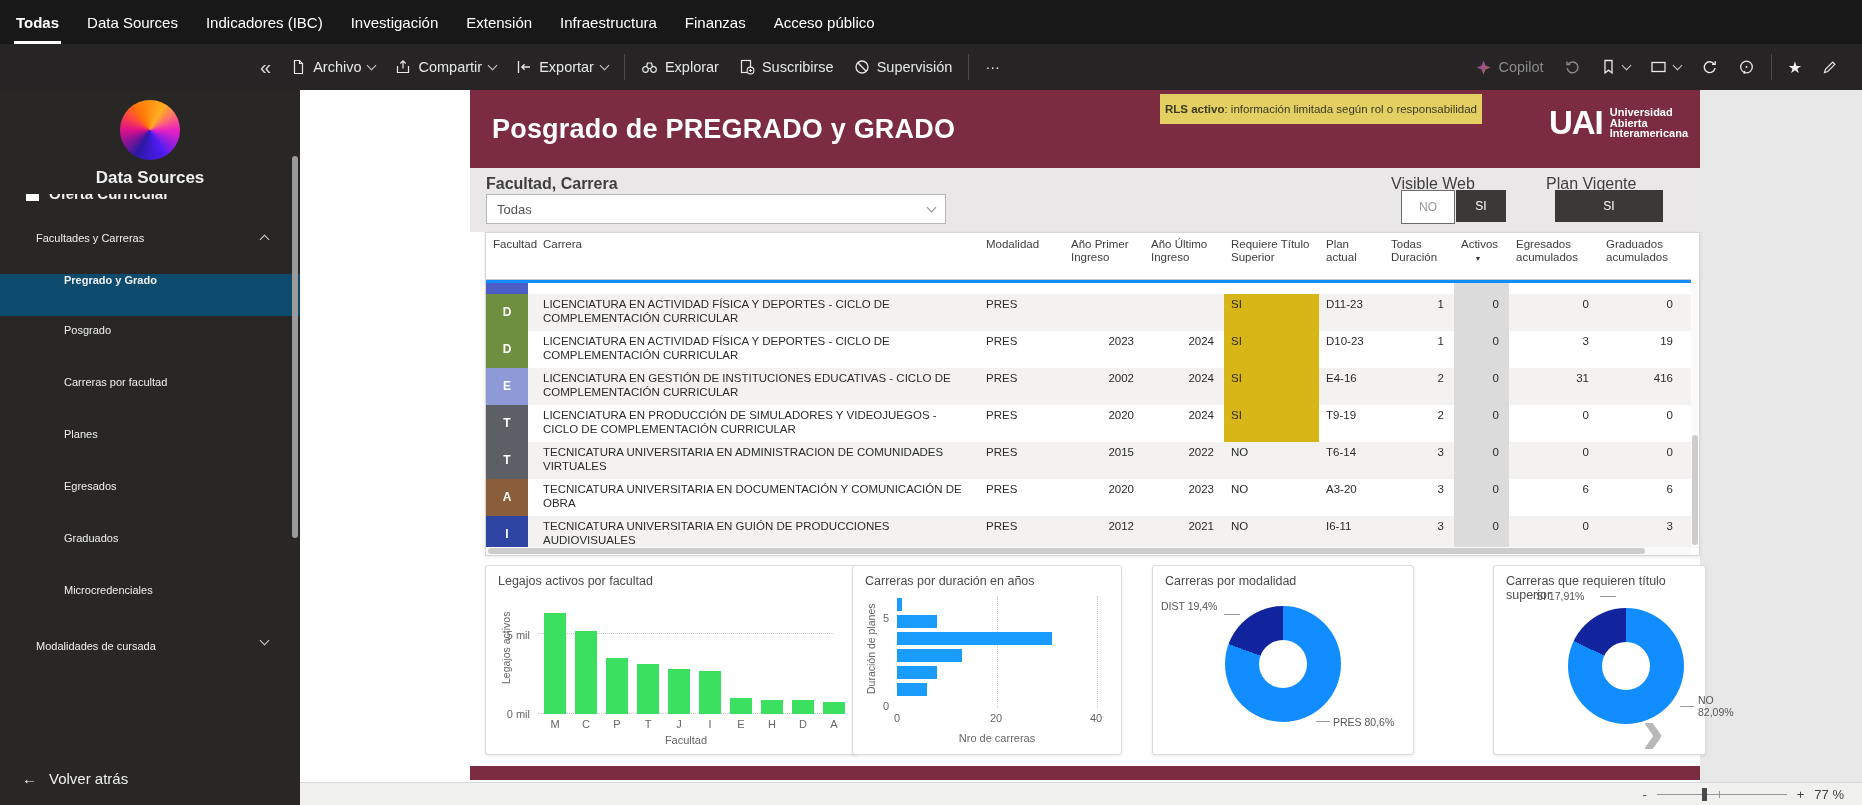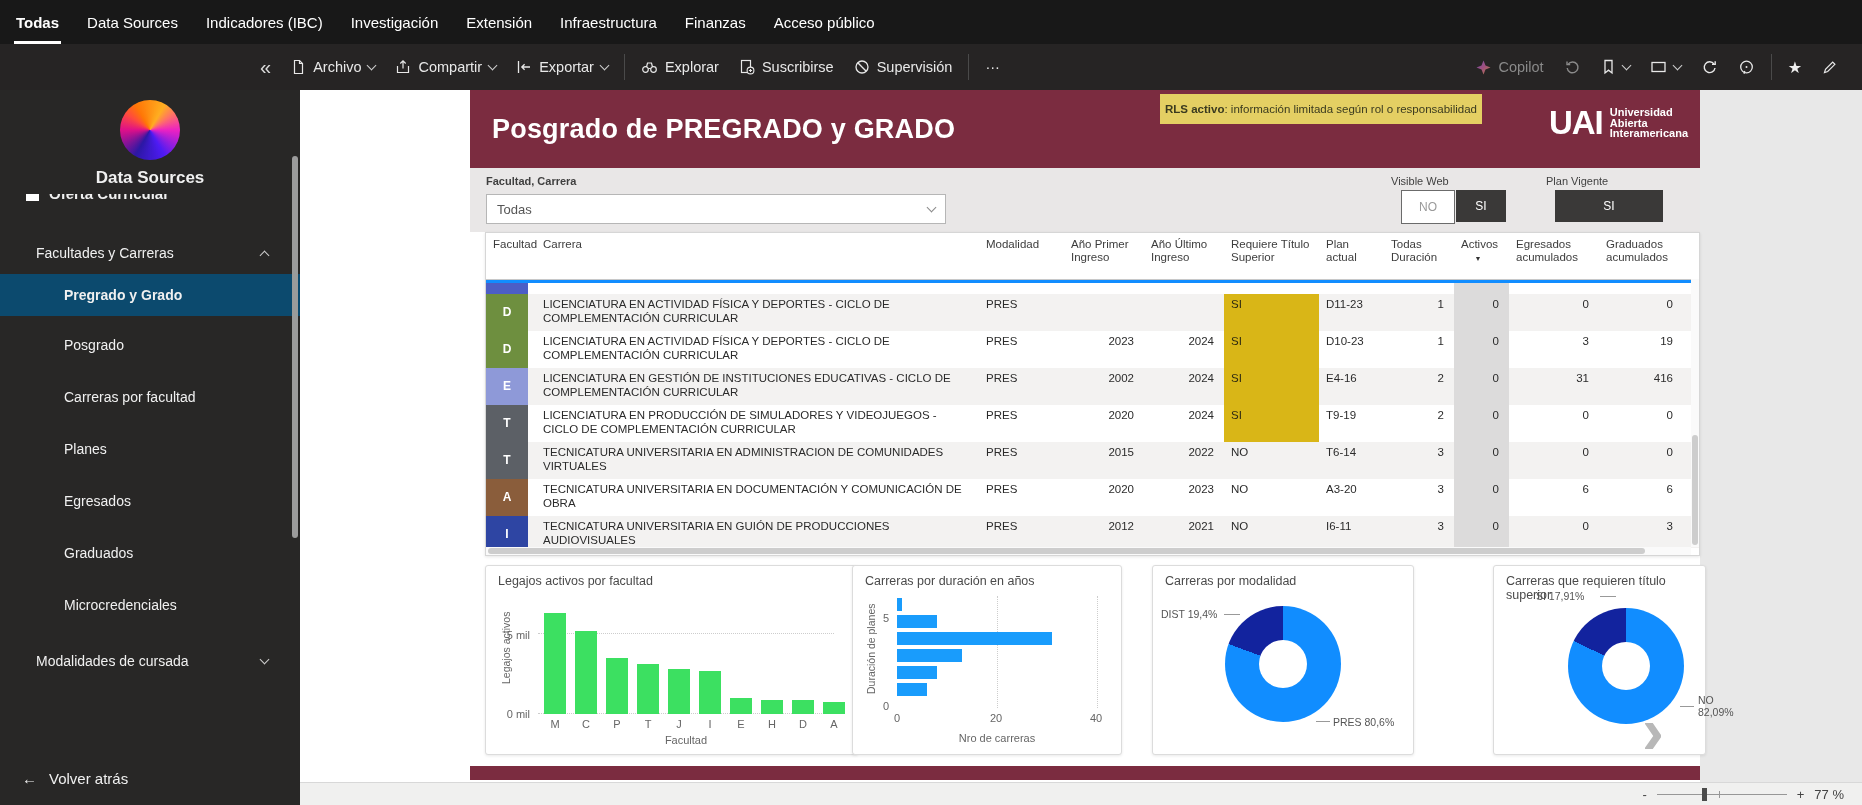--- a/index.html
+++ b/index.html
@@ -31,21 +31,21 @@
   .star-glyph{font-size:16px;color:#f0f0f0;}
 
   
   .sidebar{position:absolute;left:0;top:90px;width:300px;height:715px;background:#282726;
            color:#f0f0f0;z-index:20;}
   .ws-logo{position:absolute;left:120px;top:10px;width:60px;height:60px;border-radius:50%;
            background:conic-gradient(from 210deg,#2b1a8f,#c4187e,#ff7a1d,#ffb03a,#d42bb0,#4a1fd4,#2b1a8f);
            filter:saturate(1.2);}
   .ws-name{position:absolute;left:0;top:78px;width:300px;text-align:center;font-size:17px;font-weight:bold;}
   .snav{position:absolute;left:0;top:104px;width:300px;height:480px;overflow:hidden;}
-  .sitem{height:42px;display:flex;align-items:center;font-size:14px;cursor:default;position:relative;}
+  .sitem{height:42px;display:flex;font-size:11px;cursor:default;position:relative;}
   .sitem .lbl{white-space:nowrap;overflow:hidden;}
   .sitem.header{padding-left:36px;font-weight:normal;}
   .sitem.sub{padding-left:64px;}
   .sitem.active{background:#0c4a6e;font-weight:bold;}
   .sitem .chev{position:absolute;right:32px;}
   .clipped-item{height:22px;margin-top:-2px;overflow:hidden;display:flex;align-items:flex-start;
            padding-left:26px;font-weight:bold;font-size:15px;}
   .clipped-item .sq{width:13px;height:13px;background:#fff;margin:-4px 10px 0 0;flex:none;}
   .clipped-item .lbl{margin-top:-7px;}
   .side-scroll{position:absolute;right:2px;top:66px;width:6px;height:382px;background:#9b9b9b;border-radius:3px;}
@@ -60,21 +60,21 @@
   .rheader{position:absolute;left:170px;top:0;width:1230px;height:78px;background:#7b2c40;}
   .rtitle{position:absolute;left:22px;top:24px;color:#fff;font-size:27px;font-weight:bold;letter-spacing:.2px;}
   .rls{position:absolute;left:690px;top:4px;width:322px;height:30px;background:#e4cf63;
        display:flex;align-items:center;justify-content:center;font-size:11.5px;color:#3a3a1f;white-space:nowrap;}
   .uai{position:absolute;right:12px;top:14px;display:flex;align-items:center;gap:7px;color:#fff;}
   .uai .abbr{font-size:33px;font-weight:900;letter-spacing:-1px;}
   .uai .lines{font-size:11px;font-weight:bold;line-height:10.5px;}
 
   
   .fpanel{position:absolute;left:170px;top:78px;width:1230px;height:64px;background:#e9e7e7;}
-  .flabel{position:absolute;font-size:11px;color:#3f3f3f;font-weight:bold;}
+  .flabel{position:absolute;font-size:16px;color:#3f3f3f;font-weight:bold;}
   .fdrop{position:absolute;left:16px;top:26px;width:438px;height:28px;background:#fff;
          border:1px solid #b6b6b6;display:flex;align-items:center;padding:0 10px;
          font-size:13px;color:#555;}
   .fdrop .caret{border-color:#8a8a8a;margin-left:auto;}
   .togglebtn{position:absolute;height:32px;display:flex;align-items:center;justify-content:center;
          font-size:12px;top:22px;}
   .togglebtn.off{background:#fff;border:1px solid #6b6b6b;color:#9a9a9a;}
   .togglebtn.on{background:#3a3938;color:#fff;}
 
   
@@ -585,21 +585,21 @@
       <div class="xtick" style="left:-3px;top:116px">0</div>
       <div class="xtick" style="left:93px;top:116px">20</div>
       <div class="xtick" style="left:193px;top:116px">40</div>
     </div>
     <div class="axis-title-x" style="left:44px;width:200px;top:166px">Nro de carreras</div>
   </div>
 
   <div class="card" style="left:852px;width:262px">
     <div class="ctitle">Carreras por modalidad</div>
     <div class="donut" id="donut1" style="left: 72px; top: 40px; width: 116px; height: 116px; background: conic-gradient(rgb(17, 141, 255) 0deg, rgb(17, 141, 255) 290.16deg, rgb(18, 35, 158) 290.16deg, rgb(18, 35, 158) 360deg);"></div>
-    <div class="callout" style="left:8px;top:42px">DIST 19,4%</div>
+    <div class="callout" style="left:8px;top:34px">DIST 19,4%</div>
     <div class="callout-line" style="left:71px;top:48px;width:16px"></div>
     <div class="callout" style="left:180px;top:150px">PRES 80,6%</div>
     <div class="callout-line" style="left:163px;top:155px;width:14px"></div>
   </div>
 
   <div class="card" style="left:1193px;width:213px">
     <div class="ctitle">Carreras que requieren título superior</div>
     <div class="donut" id="donut2" style="left: 74px; top: 42px; width: 116px; height: 116px; background: conic-gradient(rgb(17, 141, 255) 0deg, rgb(17, 141, 255) 295.524deg, rgb(18, 35, 158) 295.524deg, rgb(18, 35, 158) 360deg);"></div>
     <div class="callout" style="left:42px;top:24px">SI 17,91%</div>
     <div class="callout-line" style="left:106px;top:30px;width:16px"></div>

